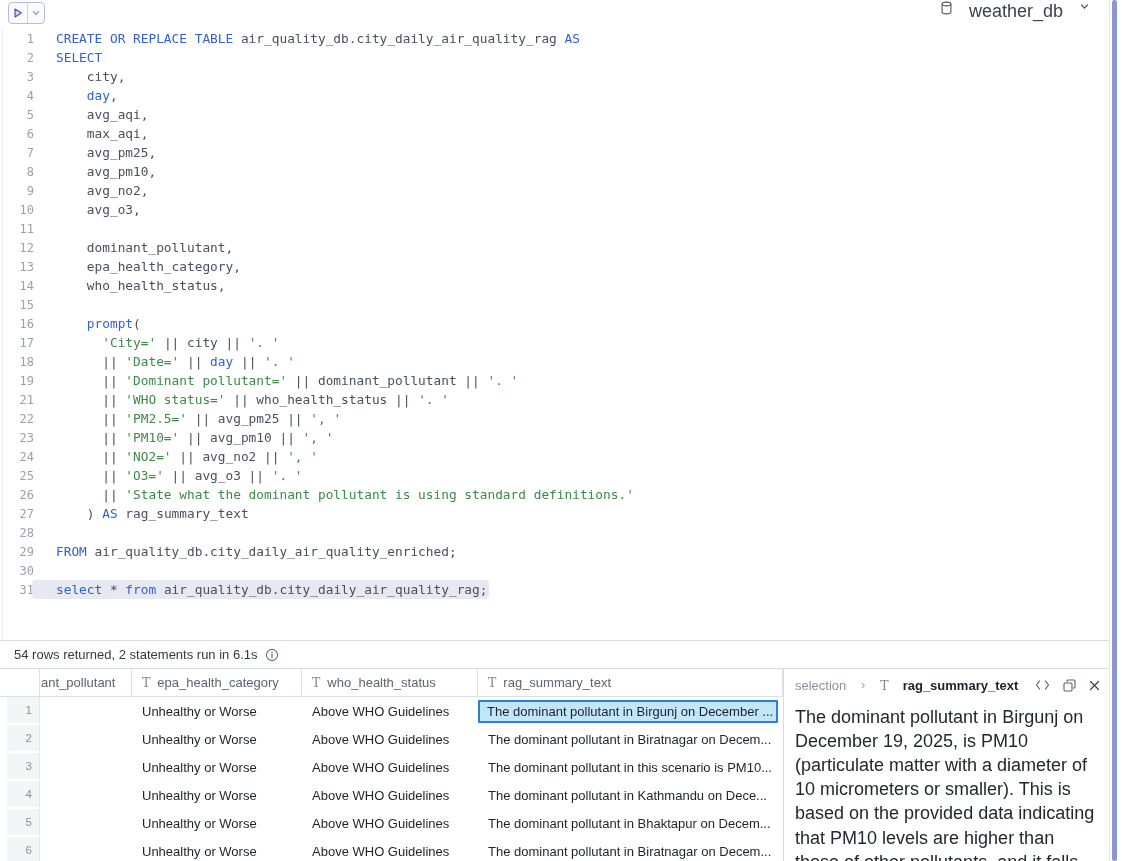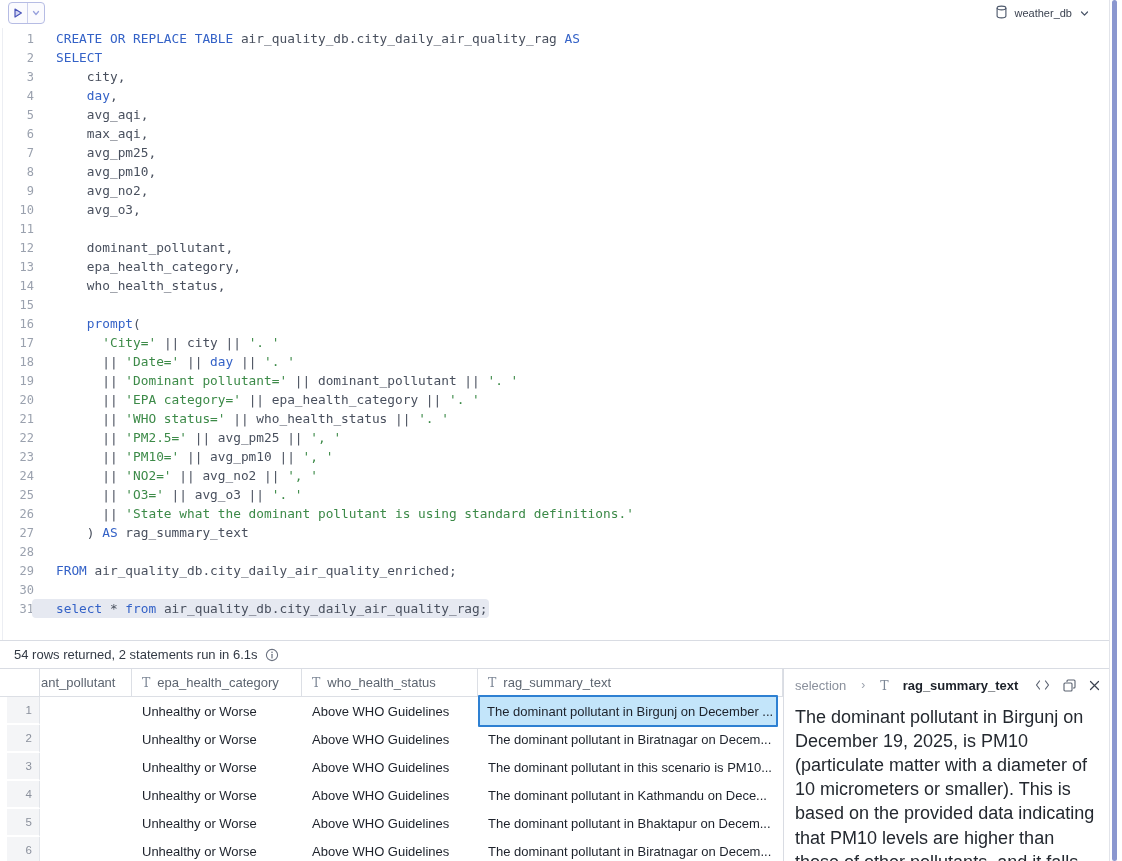--- a/index.html
+++ b/index.html
@@ -8,22 +8,22 @@
   .left-line{position:absolute;left:2px;top:0;bottom:0;width:1px;background:#eceef3;}
 
   
   .toolbar{position:absolute;top:0;left:0;right:12px;height:28px;background:#fff;}
   .run-split{position:absolute;left:8px;top:2px;height:20px;display:flex;align-items:stretch;
              border:1px solid #b6bce4;border-radius:4px;background:#fbfbfe;overflow:hidden;}
   .run-btn,.run-caret{border:none;background:transparent;margin:0;padding:0;display:flex;
              align-items:center;justify-content:center;cursor:pointer;}
   .run-btn{width:19px;border-right:1px solid #ccd0ec;}
   .run-caret{width:16px;}
-  .db-select{position:absolute;right:20px;top:1px;height:18px;display:flex;align-items:flex-end;
-             gap:7px;color:#3b4250;font-size:11px;cursor:pointer;}
+  .db-select{position:absolute;right:20px;top:1px;height:18px;display:flex;align-items:flex-start;
+             gap:16px;color:#3b4250;font-size:18px;cursor:pointer;}
 
   
   .editor{position:absolute;top:29px;left:0;right:12px;height:600px;
           font-family:"DejaVu Sans Mono",monospace;font-size:12.8px;}
   .code-line{height:19px;display:flex;align-items:center;white-space:pre;}
   .ln{flex:none;width:34px;text-align:right;color:#9aa1ae;font-size:12px;}
   .code{padding-left:22px;}
   .tk{color:#3462c7;}
   .ts{color:#3c8a48;}
   .tn{color:#49505e;}
@@ -48,21 +48,21 @@
   .gutter-c{flex:none;align-self:stretch;margin-left:7px;width:33px;box-sizing:border-box;
             background:#f4f5f7;border-right:1px solid #e2e5ea;border-bottom:2px solid #fff;
             display:flex;align-items:center;justify-content:flex-end;padding-right:7px;
             color:#8a909c;font-size:11.5px;}
   .cell{box-sizing:border-box;font-size:13px;color:#1d222b;padding-left:10px;
         overflow:hidden;white-space:nowrap;cursor:default;}
   .c0{width:92px;flex:none;text-align:right;}
   .c1{width:170px;flex:none;}
   .c2{width:176px;flex:none;}
   .c3{width:305px;flex:none;}
-  .cell.sel{width:300px;height:32px;display:flex;align-items:center;
+  .cell.sel{width:300px;height:23px;display:flex;align-items:center;
             border:2px solid #2e80d2;background:#c3e5fa;border-radius:1px;padding-left:7px;}
 
   
   .panel{flex:1;border-left:1px solid #d9dce3;box-sizing:border-box;background:#fff;overflow:hidden;}
   .panel-head{display:flex;align-items:center;gap:14px;height:32px;padding:0 10px 0 11px;}
   .crumb{color:#8a909c;font-size:13px;}
   .crumb-chev{color:#9aa0ab;font-size:12px;margin:0 1px;}
   .field{font-weight:bold;color:#1c2129;font-size:13px;}
   .panel-actions{margin-left:auto;display:flex;align-items:center;gap:13px;}
   .pa-btn{display:flex;align-items:center;justify-content:center;cursor:pointer;background:none;border:none;padding:0;}
@@ -124,21 +124,20 @@
       <div class="code-line"><span class="ln">10</span><span class="code"><span class="tn">    avg_o3,</span></span></div>
       <div class="code-line"><span class="ln">11</span><span class="code"></span></div>
       <div class="code-line"><span class="ln">12</span><span class="code"><span class="tn">    dominant_pollutant,</span></span></div>
       <div class="code-line"><span class="ln">13</span><span class="code"><span class="tn">    epa_health_category,</span></span></div>
       <div class="code-line"><span class="ln">14</span><span class="code"><span class="tn">    who_health_status,</span></span></div>
       <div class="code-line"><span class="ln">15</span><span class="code"></span></div>
       <div class="code-line"><span class="ln">16</span><span class="code"><span class="tn">    </span><span class="tk">prompt</span><span class="tn">(</span></span></div>
       <div class="code-line"><span class="ln">17</span><span class="code"><span class="tn">      </span><span class="ts">'City='</span><span class="tn"> || city || </span><span class="ts">'. '</span></span></div>
       <div class="code-line"><span class="ln">18</span><span class="code"><span class="tn">      || </span><span class="ts">'Date='</span><span class="tn"> || </span><span class="tk">day</span><span class="tn"> || </span><span class="ts">'. '</span></span></div>
       <div class="code-line"><span class="ln">19</span><span class="code"><span class="tn">      || </span><span class="ts">'Dominant pollutant='</span><span class="tn"> || dominant_pollutant || </span><span class="ts">'. '</span></span></div>
-      <div class="code-line"><span class="ln">20</span><span class="code"><span class="tn">      || </span><span class="ts">'EPA category='</span><span class="tn"> || epa_health_category || </span><span class="ts">'. '</span></span></div>
       <div class="code-line"><span class="ln">21</span><span class="code"><span class="tn">      || </span><span class="ts">'WHO status='</span><span class="tn"> || who_health_status || </span><span class="ts">'. '</span></span></div>
       <div class="code-line"><span class="ln">22</span><span class="code"><span class="tn">      || </span><span class="ts">'PM2.5='</span><span class="tn"> || avg_pm25 || </span><span class="ts">', '</span></span></div>
       <div class="code-line"><span class="ln">23</span><span class="code"><span class="tn">      || </span><span class="ts">'PM10='</span><span class="tn"> || avg_pm10 || </span><span class="ts">', '</span></span></div>
       <div class="code-line"><span class="ln">24</span><span class="code"><span class="tn">      || </span><span class="ts">'NO2='</span><span class="tn"> || avg_no2 || </span><span class="ts">', '</span></span></div>
       <div class="code-line"><span class="ln">25</span><span class="code"><span class="tn">      || </span><span class="ts">'O3='</span><span class="tn"> || avg_o3 || </span><span class="ts">'. '</span></span></div>
       <div class="code-line"><span class="ln">26</span><span class="code"><span class="tn">      || </span><span class="ts">'State what the dominant pollutant is using standard definitions.'</span></span></div>
       <div class="code-line"><span class="ln">27</span><span class="code"><span class="tn">    ) </span><span class="tk">AS</span><span class="tn"> rag_summary_text</span></span></div>
       <div class="code-line"><span class="ln">28</span><span class="code"></span></div>
       <div class="code-line"><span class="ln">29</span><span class="code"><span class="tk">FROM</span><span class="tn"> air_quality_db.city_daily_air_quality_enriched;</span></span></div>
       <div class="code-line"><span class="ln">30</span><span class="code"></span></div>

